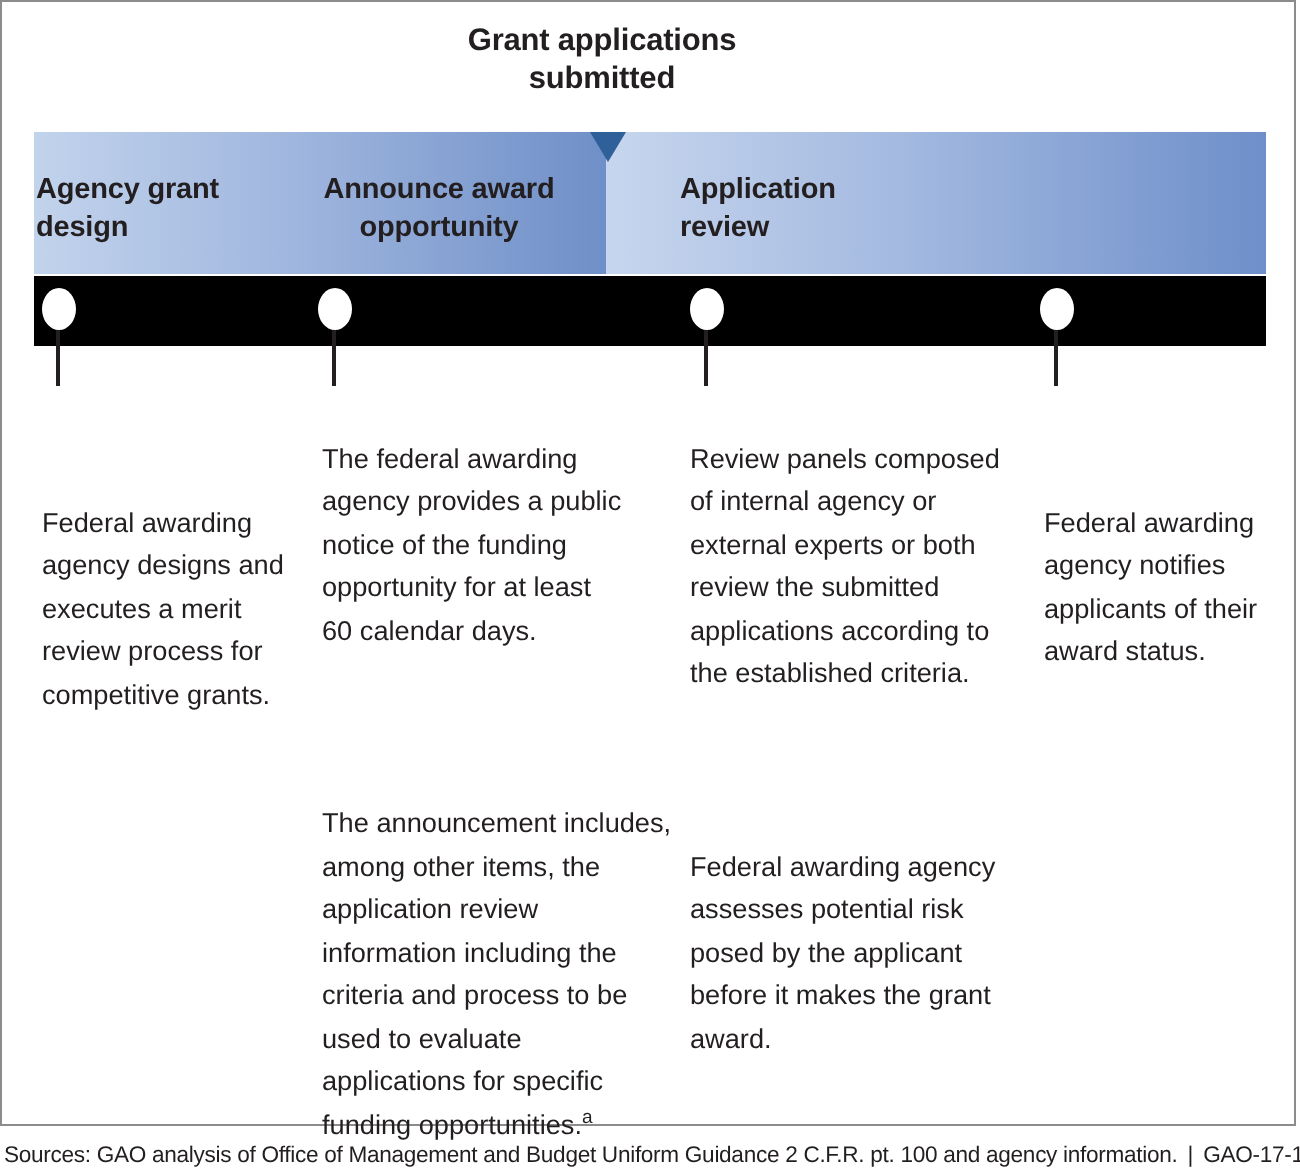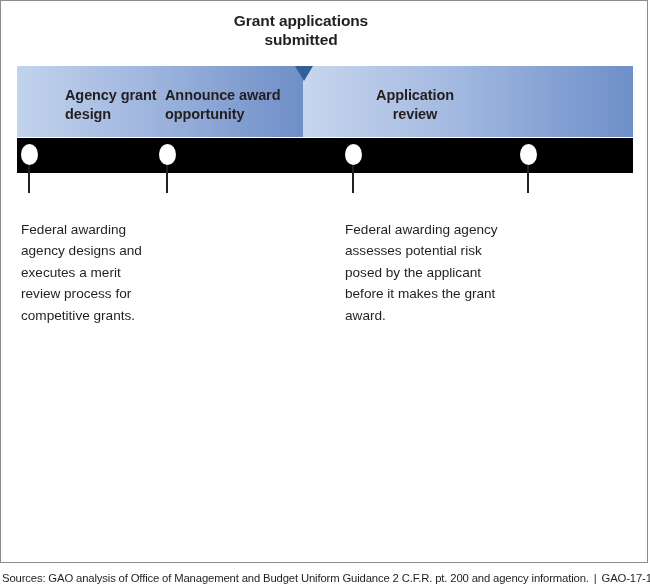--- a/index.html
+++ b/index.html
@@ -87,23 +87,23 @@
   .phase-label {
     position: absolute;
     top: 86px;
     font-size: 14.5px;
     font-weight: bold;
     line-height: 19px;
     color: #231f20;
     white-space: pre-line;
     letter-spacing: -0.1px;
   }
-  .pl1 { left: 28px;  width: 135px; padding-left: 37px; }
-  .pl2 { left: 165px; width: 135px; }
-  .pl3 { left: 340px; width: 150px; text-align: center; }
+  .pl1 { left: 18px;  width: 135px; }
+  .pl2 { left: 152px; width: 135px; text-align: center; }
+  .pl3 { left: 340px; width: 150px; }
   .pl4 { left: 519px; width: 120px; }
 
   
   .timeline {
     position: absolute;
     left: 17px;
     top: 138px;
     width: 616px;
     height: 35px;
     background: #000000;
@@ -126,21 +126,21 @@
 
   
   .col {
     position: absolute;
     font-size: 13.6px;
     line-height: 21.5px;
     color: #231f20;
     white-space: pre-line;
   }
   .col p { margin: 0 0 21.5px 0; }
-  .col p:last-child { margin-bottom: 0; }
+  .col p:last-child { margin-bottom: 0; margin-top: 32px; }
   .col sup {
     font-size: 9.5px;
     vertical-align: super;
     line-height: 0;
   }
 
   .c1 { left: 21px;  top: 197px; width: 140px; }
   .c2 { left: 161px; top: 197px; width: 175px; }
   .c3 { left: 345px; top: 197px; width: 160px; }
   .c4 { left: 522px; top: 197px; width: 125px; }
@@ -193,24 +193,32 @@
   <div class="stem" style="left:28px"></div>
   <div class="stem" style="left:166px"></div>
   <div class="stem" style="left:352px"></div>
   <div class="stem" style="left:527px"></div>
 
   <div class="col c1">
     <p><span>Federal awarding agency designs and executes a merit review process for competitive grants.</span><sup></sup></p>
   </div>
 
   <div class="col c2">
+    <p><span>The federal awarding agency provides a public notice of the funding opportunity for at least
+60 calendar days.</span><sup></sup></p>
+    <p><span>The announcement includes, among other items, the
+application review information including the criteria and process to be used to evaluate applications for specific funding opportunities.</span><sup>a</sup></p>
   </div>
 
   <div class="col c3">
+    <p><span>Review panels composed of internal agency or external experts or both review the submitted applications according to the established criteria.</span><sup></sup></p>
     <p><span>Federal awarding agency assesses potential risk posed by the applicant before it makes the grant award.</span></p>
   </div>
 
+  <div class="col c4">
+    <p><span>Federal awarding agency notifies applicants of their award status.</span><sup></sup></p>
+  </div>
 
   <div class="footer">
-    <span>Sources: GAO analysis of Office of Management and Budget Uniform Guidance 2 C.F.R. pt. 200 and agency information.</span><span class="sep">|</span><span>GAO-17-113</span>
+    <span>Sources: GAO analysis of Office of Management and Budget Uniform Guidance 2 C.F.R. pt. 100 and agency information.</span><span class="sep">|</span><span>GAO-17-113</span>
   </div>
 
 </div>
 
 </body></html>

